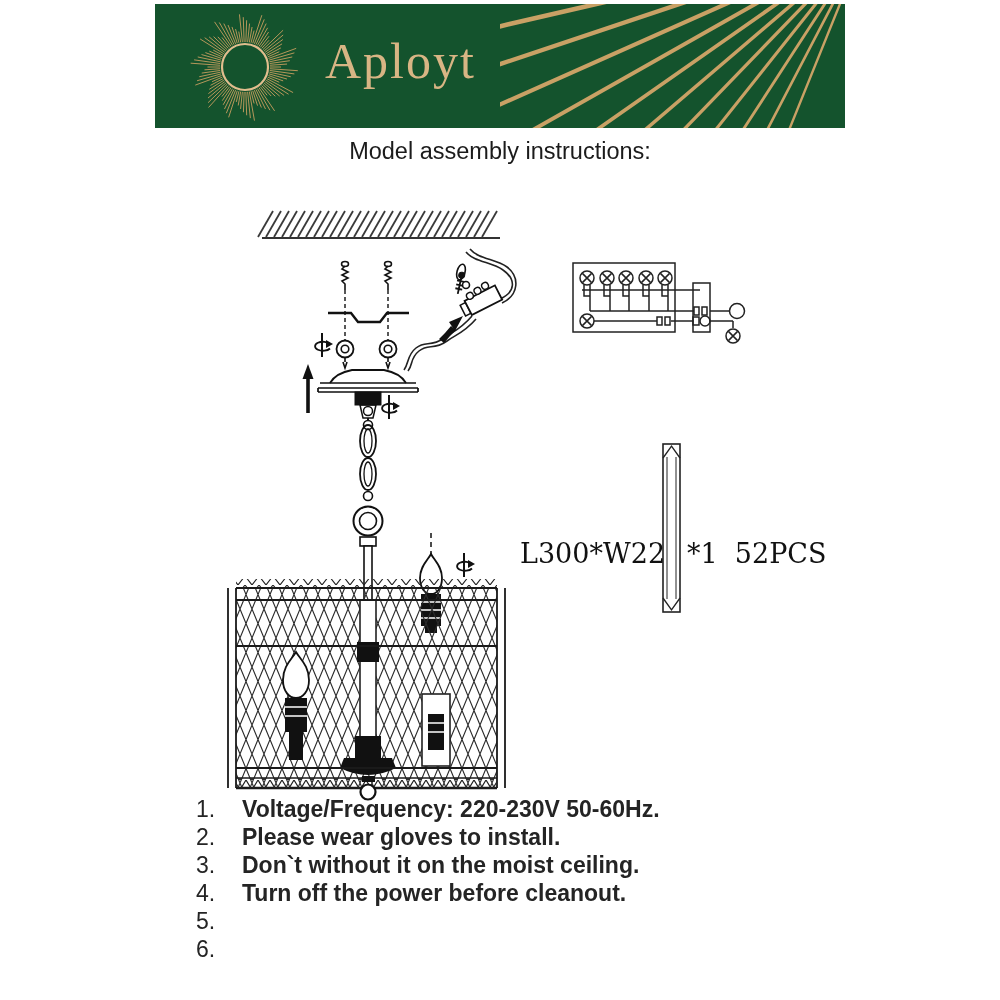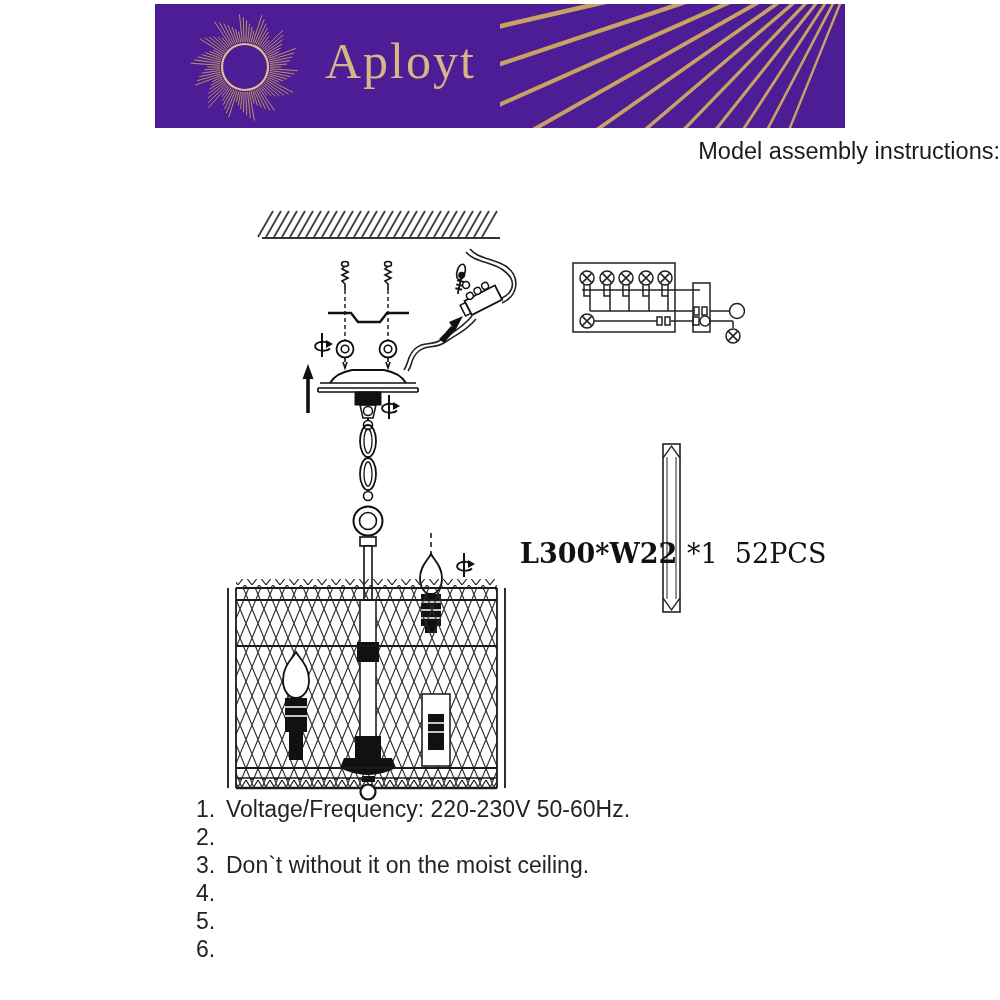--- a/index.html
+++ b/index.html
@@ -3,45 +3,45 @@
 <meta charset="utf-8">
 <style>
   html,body{margin:0;padding:0;}
   body{
     width:1000px;height:1000px;position:relative;overflow:hidden;
     background:#ffffff;font-family:"Liberation Sans",sans-serif;color:#1c1c1c;
   }
   
   .banner{
     position:absolute;left:155px;top:4px;width:690px;height:124px;
-    background:#4c1d95;overflow:hidden;
+    background:#14532d;overflow:hidden;
   }
   .banner .brand{
     position:absolute;left:170px;top:28px;
     font-size:50px;font-weight:400;letter-spacing:2px;
     color:#d8b584;font-family:"Liberation Serif",serif;
   }
   #sun{position:absolute;left:28px;top:1px;}
   #fan{position:absolute;right:0;top:0;}
   
-  .title-block{position:absolute;left:0;top:136px;width:1000px;text-align:right;line-height:30px;}
+  .title-block{position:absolute;left:0;top:136px;width:1000px;text-align:center;line-height:30px;}
   .title-line{font-size:23.5px;color:#1b1b1b;}
   
   #diagram{position:absolute;left:0;top:0;}
   .part-label{
     position:absolute;font-family:"DejaVu Serif",serif;font-size:27px;color:#111;
     white-space:pre;
   }
-  #part-dim{left:520px;top:538px;width:136px;text-align:center;font-weight:bold;}
+  #part-dim{left:520px;top:538px;width:136px;text-align:center;}
   #part-qty{left:687px;top:538px;}
   
   .instructions{position:absolute;left:196px;top:796px;width:700px;}
   .instr-row{display:flex;font-size:23px;line-height:27.9px;color:#242424;}
   .instr-num{width:28px;flex:0 0 28px;}
-  .instr-text{margin-left:2px;white-space:pre;}
+  .instr-text{margin-left:18px;white-space:pre;font-weight:bold;}
 </style>
 </head>
 <body>
 
 <div class="banner">
   <svg id="sun" width="124" height="124" viewBox="0 0 124 124">
     <g id="sunrays" stroke="#c79e5f" stroke-width="0.9">
         <line x1="87" y1="62" x2="98" y2="62" stroke-width="0.9"></line>
         <line x1="86.9391012564956" y1="63.74391184360313" x2="114.79415896759684" y2="65.69172722584294" stroke-width="0.9"></line>
         <line x1="86.75670171853926" y1="65.47932752400163" x2="111.36105450342598" y2="68.93724380170173" stroke-width="0.9"></line>
@@ -384,27 +384,29 @@
 <span id="part-dim" class="part-label">L300*W22</span>
 <span id="part-qty" class="part-label">*1  52PCS</span>
 
 <div class="instructions">
   <div class="instr-row">
     <span class="instr-num">1.</span>
     <span class="instr-text">Voltage/Frequency: 220-230V 50-60Hz.</span>
   </div>
   <div class="instr-row">
     <span class="instr-num">2.</span>
+    <span class="instr-text">Please wear gloves to install.</span>
   </div>
   <div class="instr-row">
     <span class="instr-num">3.</span>
     <span class="instr-text">Don`t without it on the moist ceiling.</span>
   </div>
   <div class="instr-row">
     <span class="instr-num">4.</span>
+    <span class="instr-text">Turn off the power before cleanout.</span>
   </div>
   <div class="instr-row">
     <span class="instr-num">5.</span>
   </div>
   <div class="instr-row">
     <span class="instr-num">6.</span>
   </div>
 </div>
 
 </body></html>

